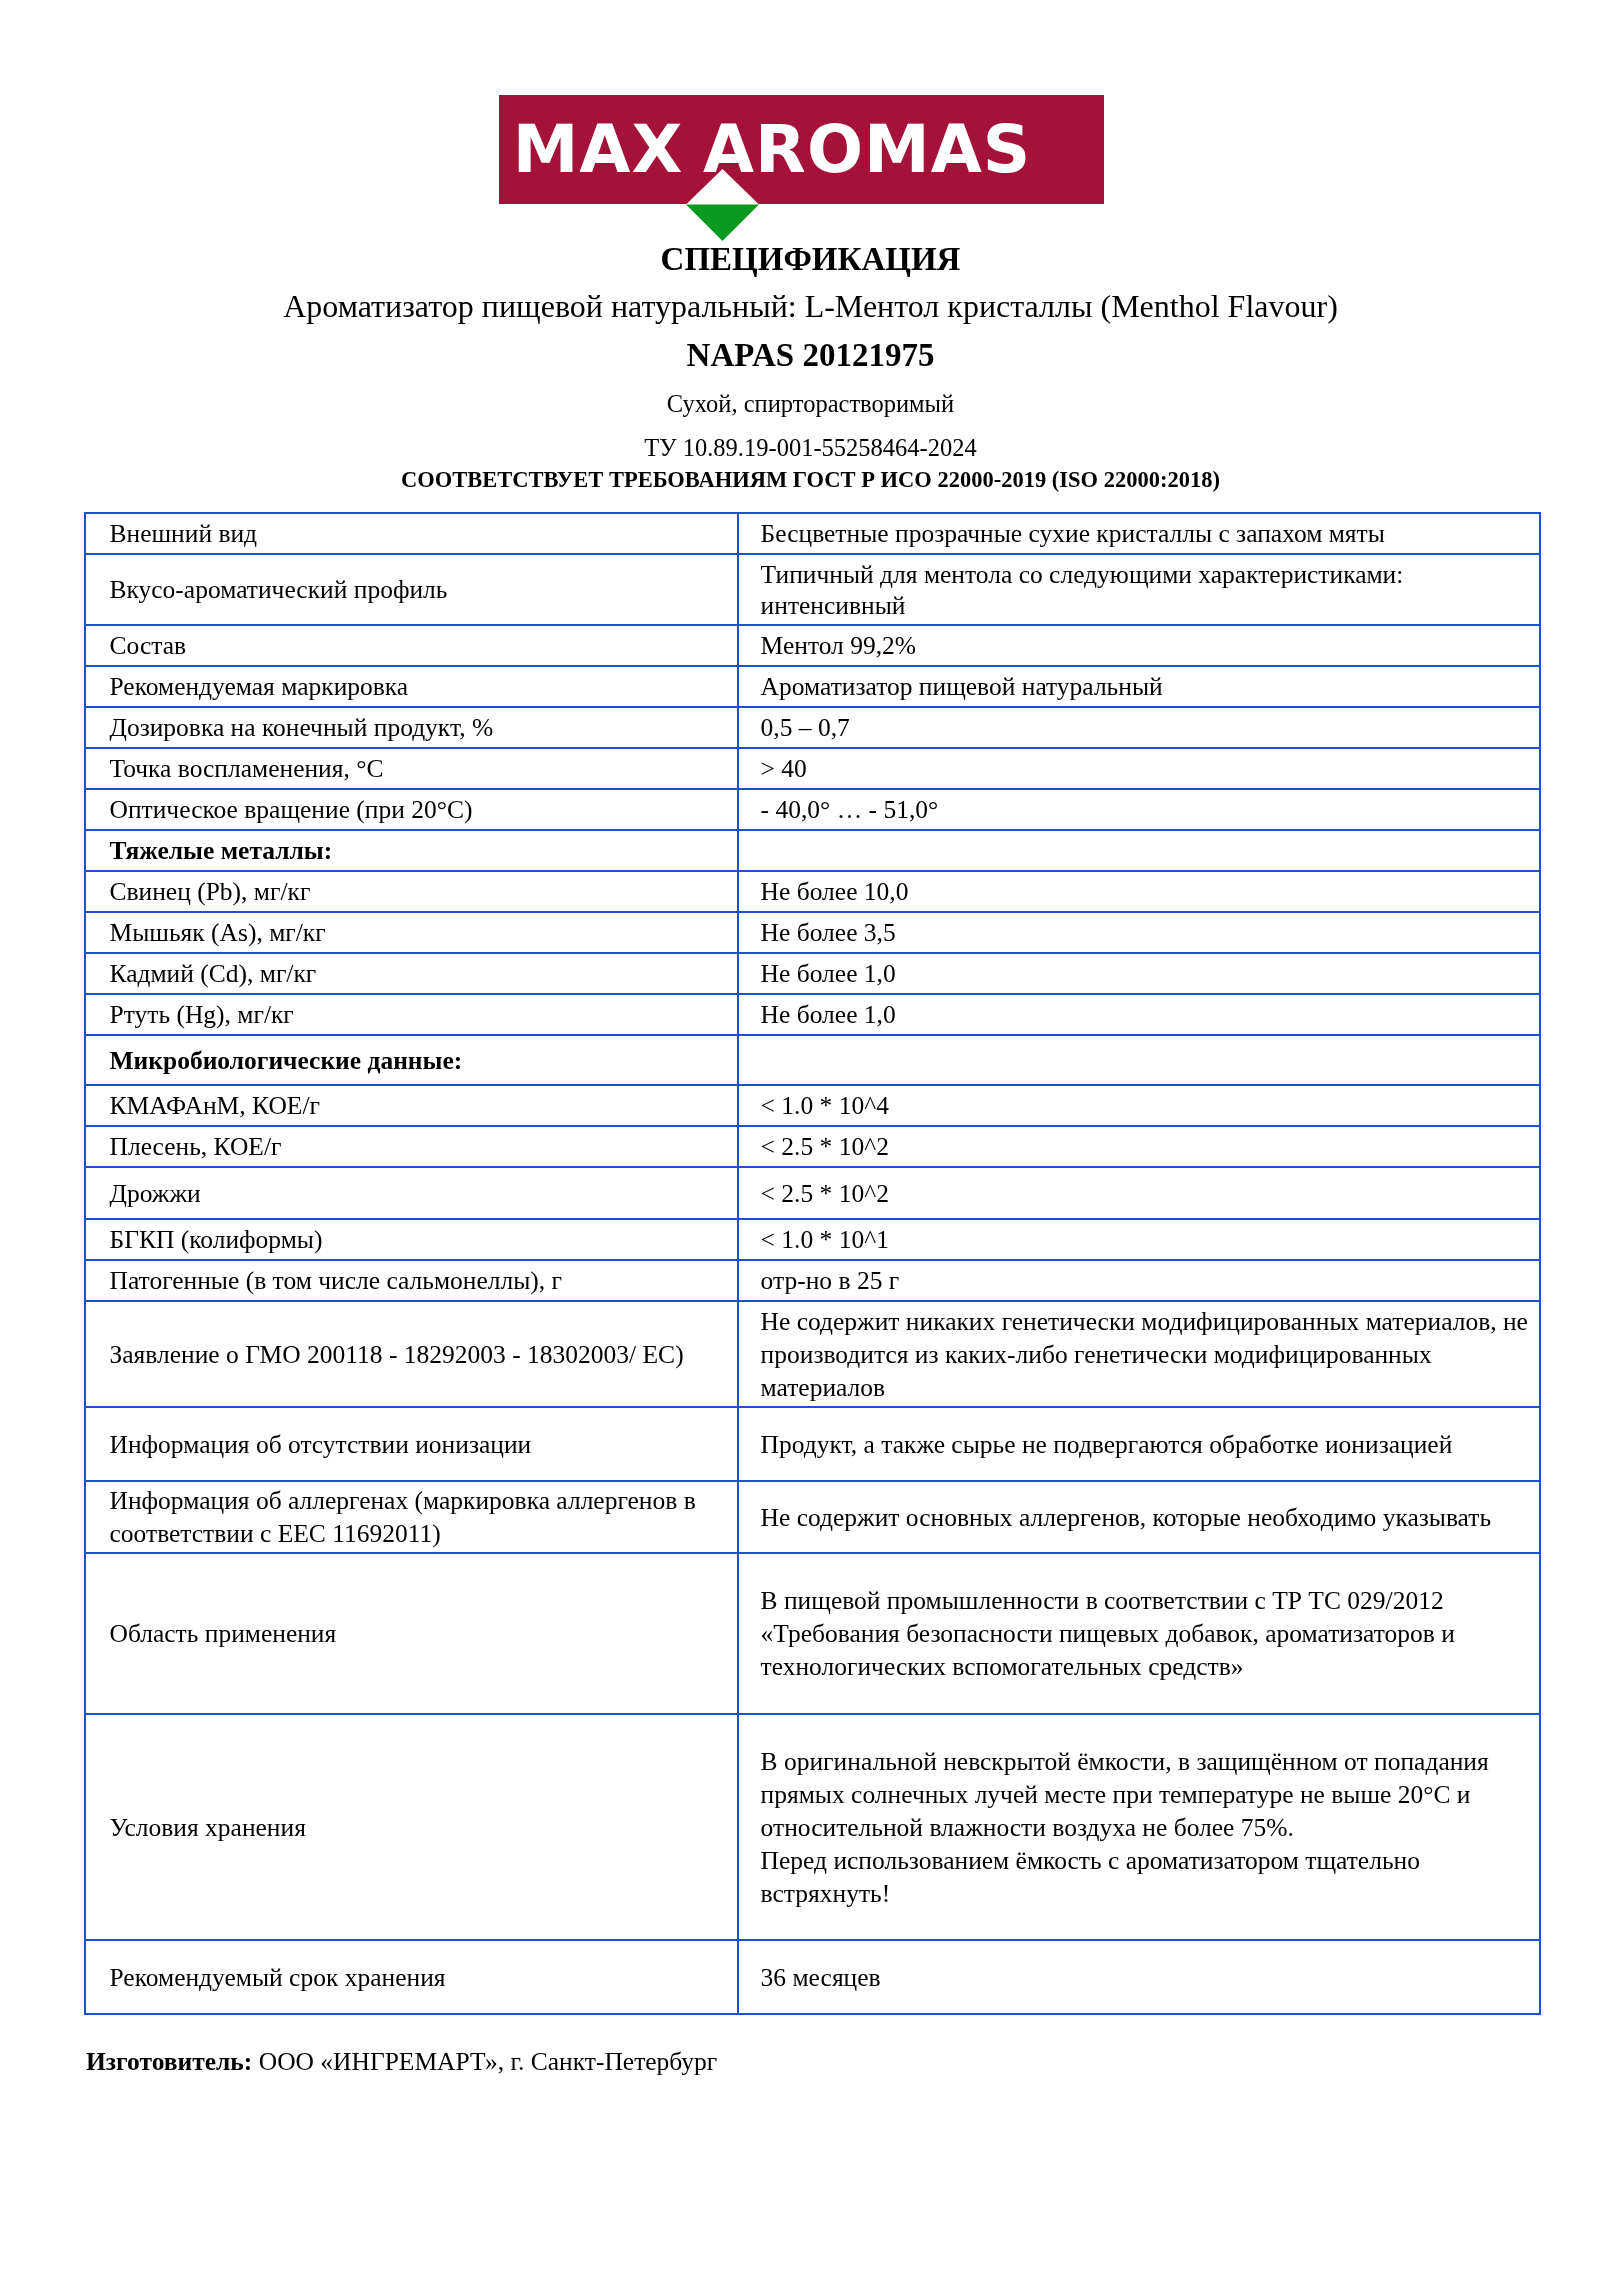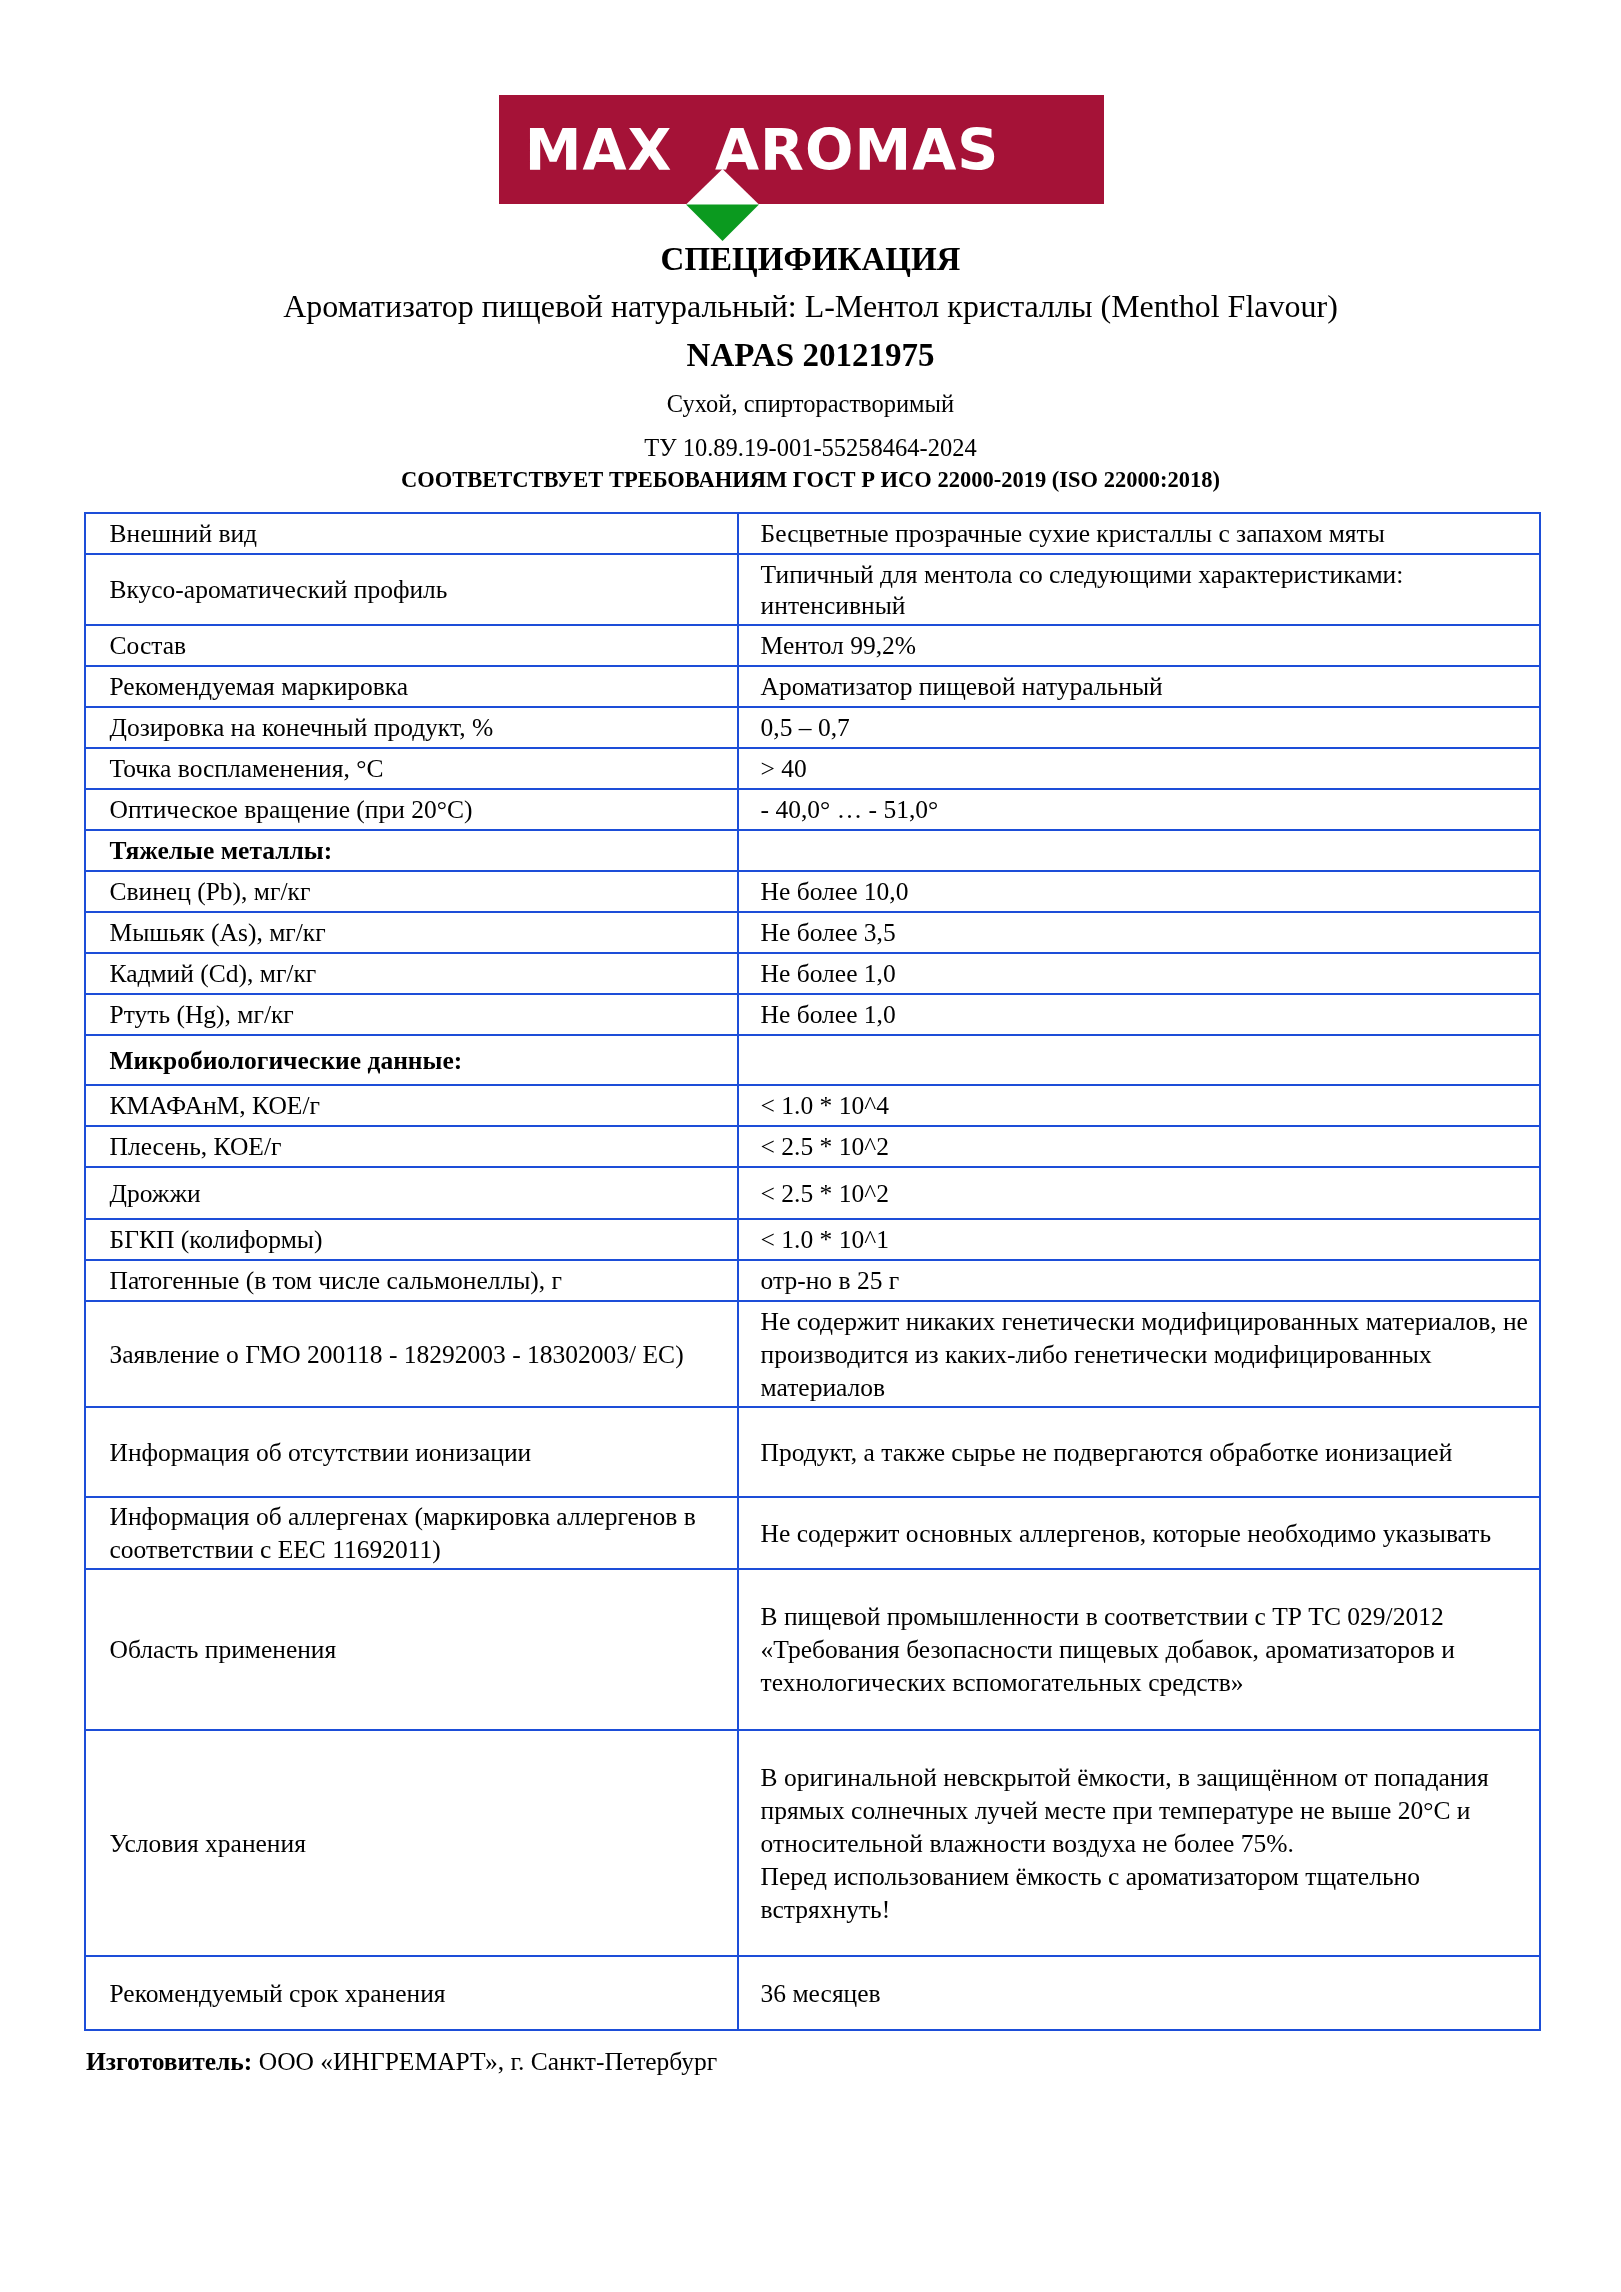--- a/index.html
+++ b/index.html
@@ -7,21 +7,21 @@
     width: 1621px; height: 2293px; position: relative; overflow: hidden;
     font-family: "Liberation Serif", "DejaVu Serif", serif; color: #000;
   }
   .logo {
     position: absolute; left: 499px; top: 95px; width: 605px; height: 109px;
     background: #a51237;
   }
   .logo-word {
     position: absolute; top: 17.6px; height: 74px; line-height: 74px;
     color: #fff; font-family: "DejaVu Sans", "Liberation Sans", sans-serif;
-    font-weight: bold; font-size: 57px; letter-spacing: 1px; margin-left: 12px;
+    font-weight: bold; font-size: 66px; letter-spacing: 1px;
   }
   .logo-word.max { left: 13.7px; }
   .logo-word.aromas { left: 204px; }
   .diamond { position: absolute; left: 686px; top: 169px; width: 73px; height: 73px; }
   .hdr { position: absolute; left: 0; width: 1621px; text-align: center; white-space: nowrap; }
   .h-title { top: 241px; font-size: 33px; font-weight: bold; }
   .h-product { top: 288px; font-size: 32px; }
   .h-code { top: 337px; font-size: 33px; font-weight: bold; }
   .h-type { top: 390px; font-size: 24.5px; }
   .h-tu { top: 434px; font-size: 24.5px; }
@@ -140,21 +140,21 @@
       <td class="val">&lt; 1.0 * 10^1</td>
     </tr>
     <tr style="height:41px">
       <td>Патогенные (в том числе сальмонеллы), г</td>
       <td class="val">отр-но в 25 г</td>
     </tr>
     <tr style="height:106px">
       <td>Заявление о ГМО 200118 - 18292003 - 18302003/ EC)</td>
       <td class="val">Не содержит никаких генетически модифицированных материалов, не производится из каких-либо генетически модифицированных материалов</td>
     </tr>
-    <tr style="height:90px">
+    <tr style="height:74px">
       <td>Информация об отсутствии ионизации</td>
       <td class="val">Продукт, а также сырье не подвергаются обработке ионизацией</td>
     </tr>
     <tr style="height:69px">
       <td>Информация об аллергенах (маркировка аллергенов в соответствии с EEC 11692011)</td>
       <td class="val">Не содержит основных аллергенов, которые необходимо указывать</td>
     </tr>
     <tr style="height:161px">
       <td>Область применения</td>
       <td class="val">В пищевой промышленности в соответствии с ТР ТС 029/2012 «Требования безопасности пищевых добавок, ароматизаторов и технологических вспомогательных средств»</td>

